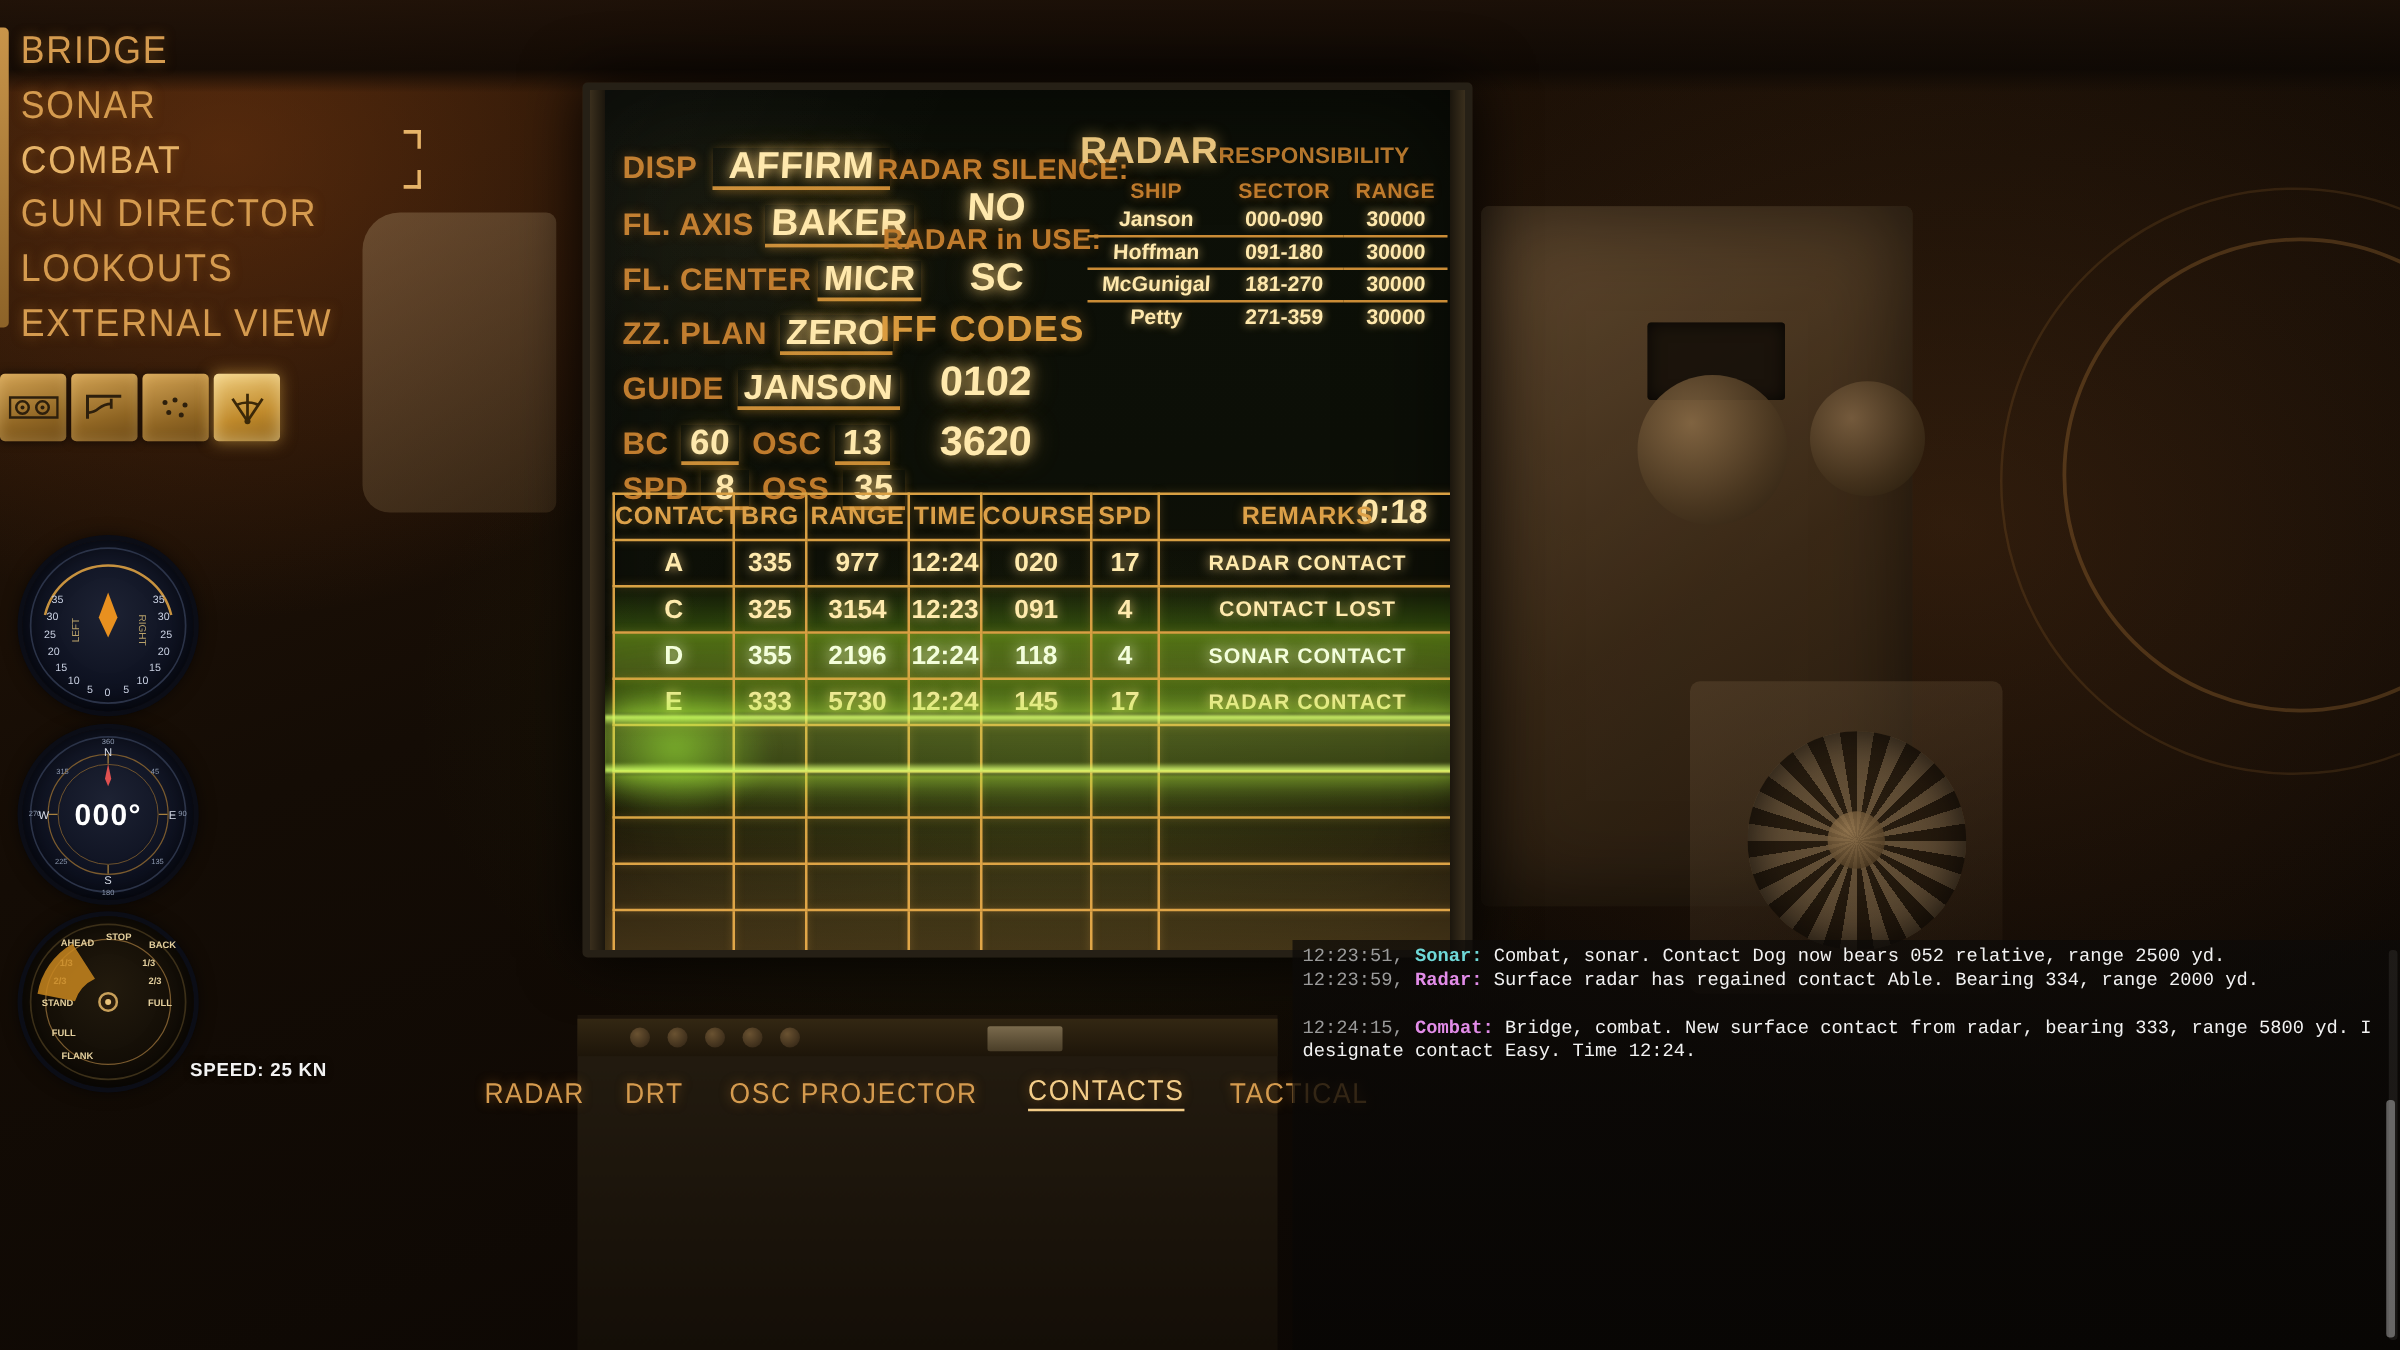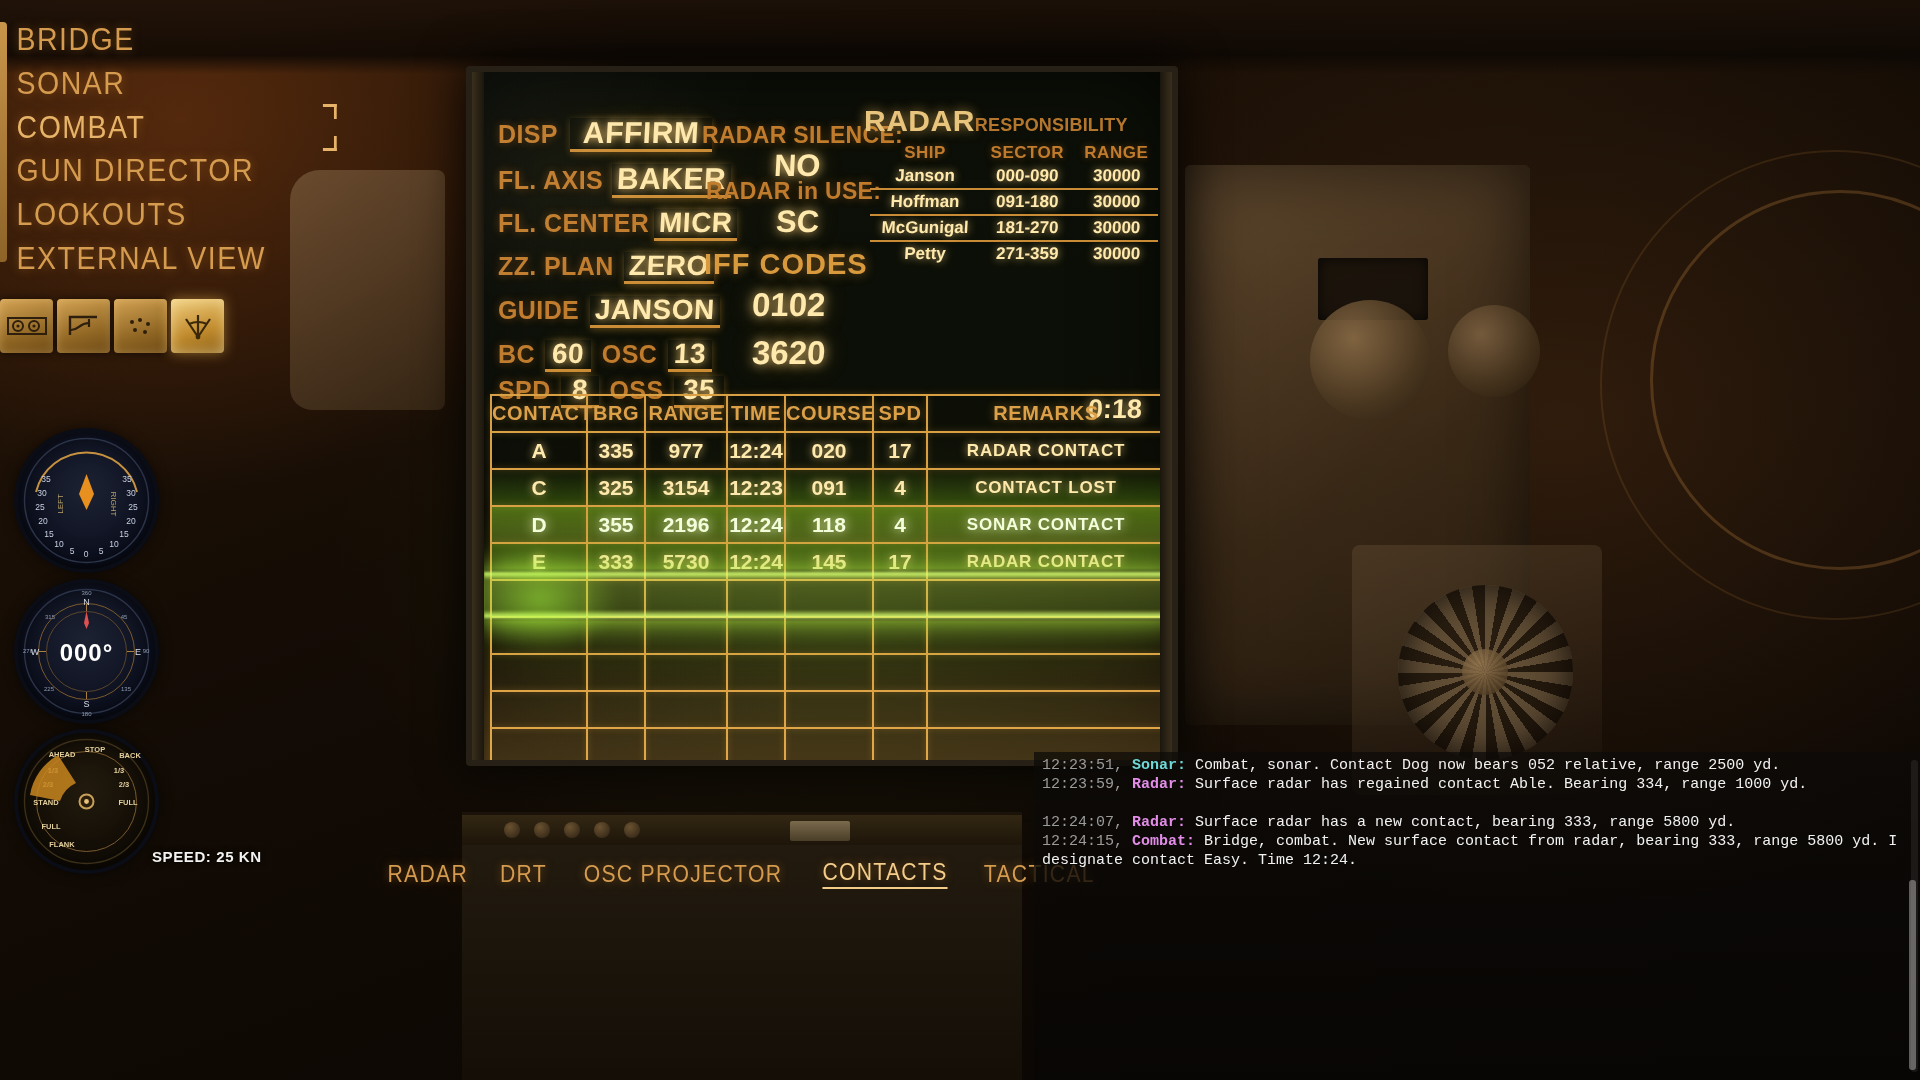--- a/index.html
+++ b/index.html
@@ -658,28 +658,23 @@
 
 <div id="log">
   <div class="logline">
     <span class="ts">12:23:51,</span>
     <span class="who" style="color:#6fd8d8">Sonar:</span>
     <span>Combat, sonar. Contact Dog now bears 052 relative, range 2500 yd.</span>
   </div>
   <div class="logline">
     <span class="ts">12:23:59,</span>
     <span class="who" style="color:#e28ce8">Radar:</span>
-    <span>Surface radar has regained contact Able. Bearing 334, range 1000 yd.</span>
+    <span>Surface radar has regained contact Able. Bearing 334, range 2000 yd.</span>
   </div>
   <div class="logline">&nbsp;</div>
-  <div class="logline">
-    <span class="ts">12:24:07,</span>
-    <span class="who" style="color:#e28ce8">Radar:</span>
-    <span>Surface radar has a new contact, bearing 333, range 5800 yd.</span>
-  </div>
   <div class="logline">
     <span class="ts">12:24:15,</span>
     <span class="who" style="color:#e28ce8">Combat:</span>
     <span>Bridge, combat. New surface contact from radar, bearing 333, range 5800 yd. I designate contact Easy. Time 12:24.</span>
   </div>
   <div id="logscroll">
     <div id="logthumb"></div>
   </div>
 </div>
 

